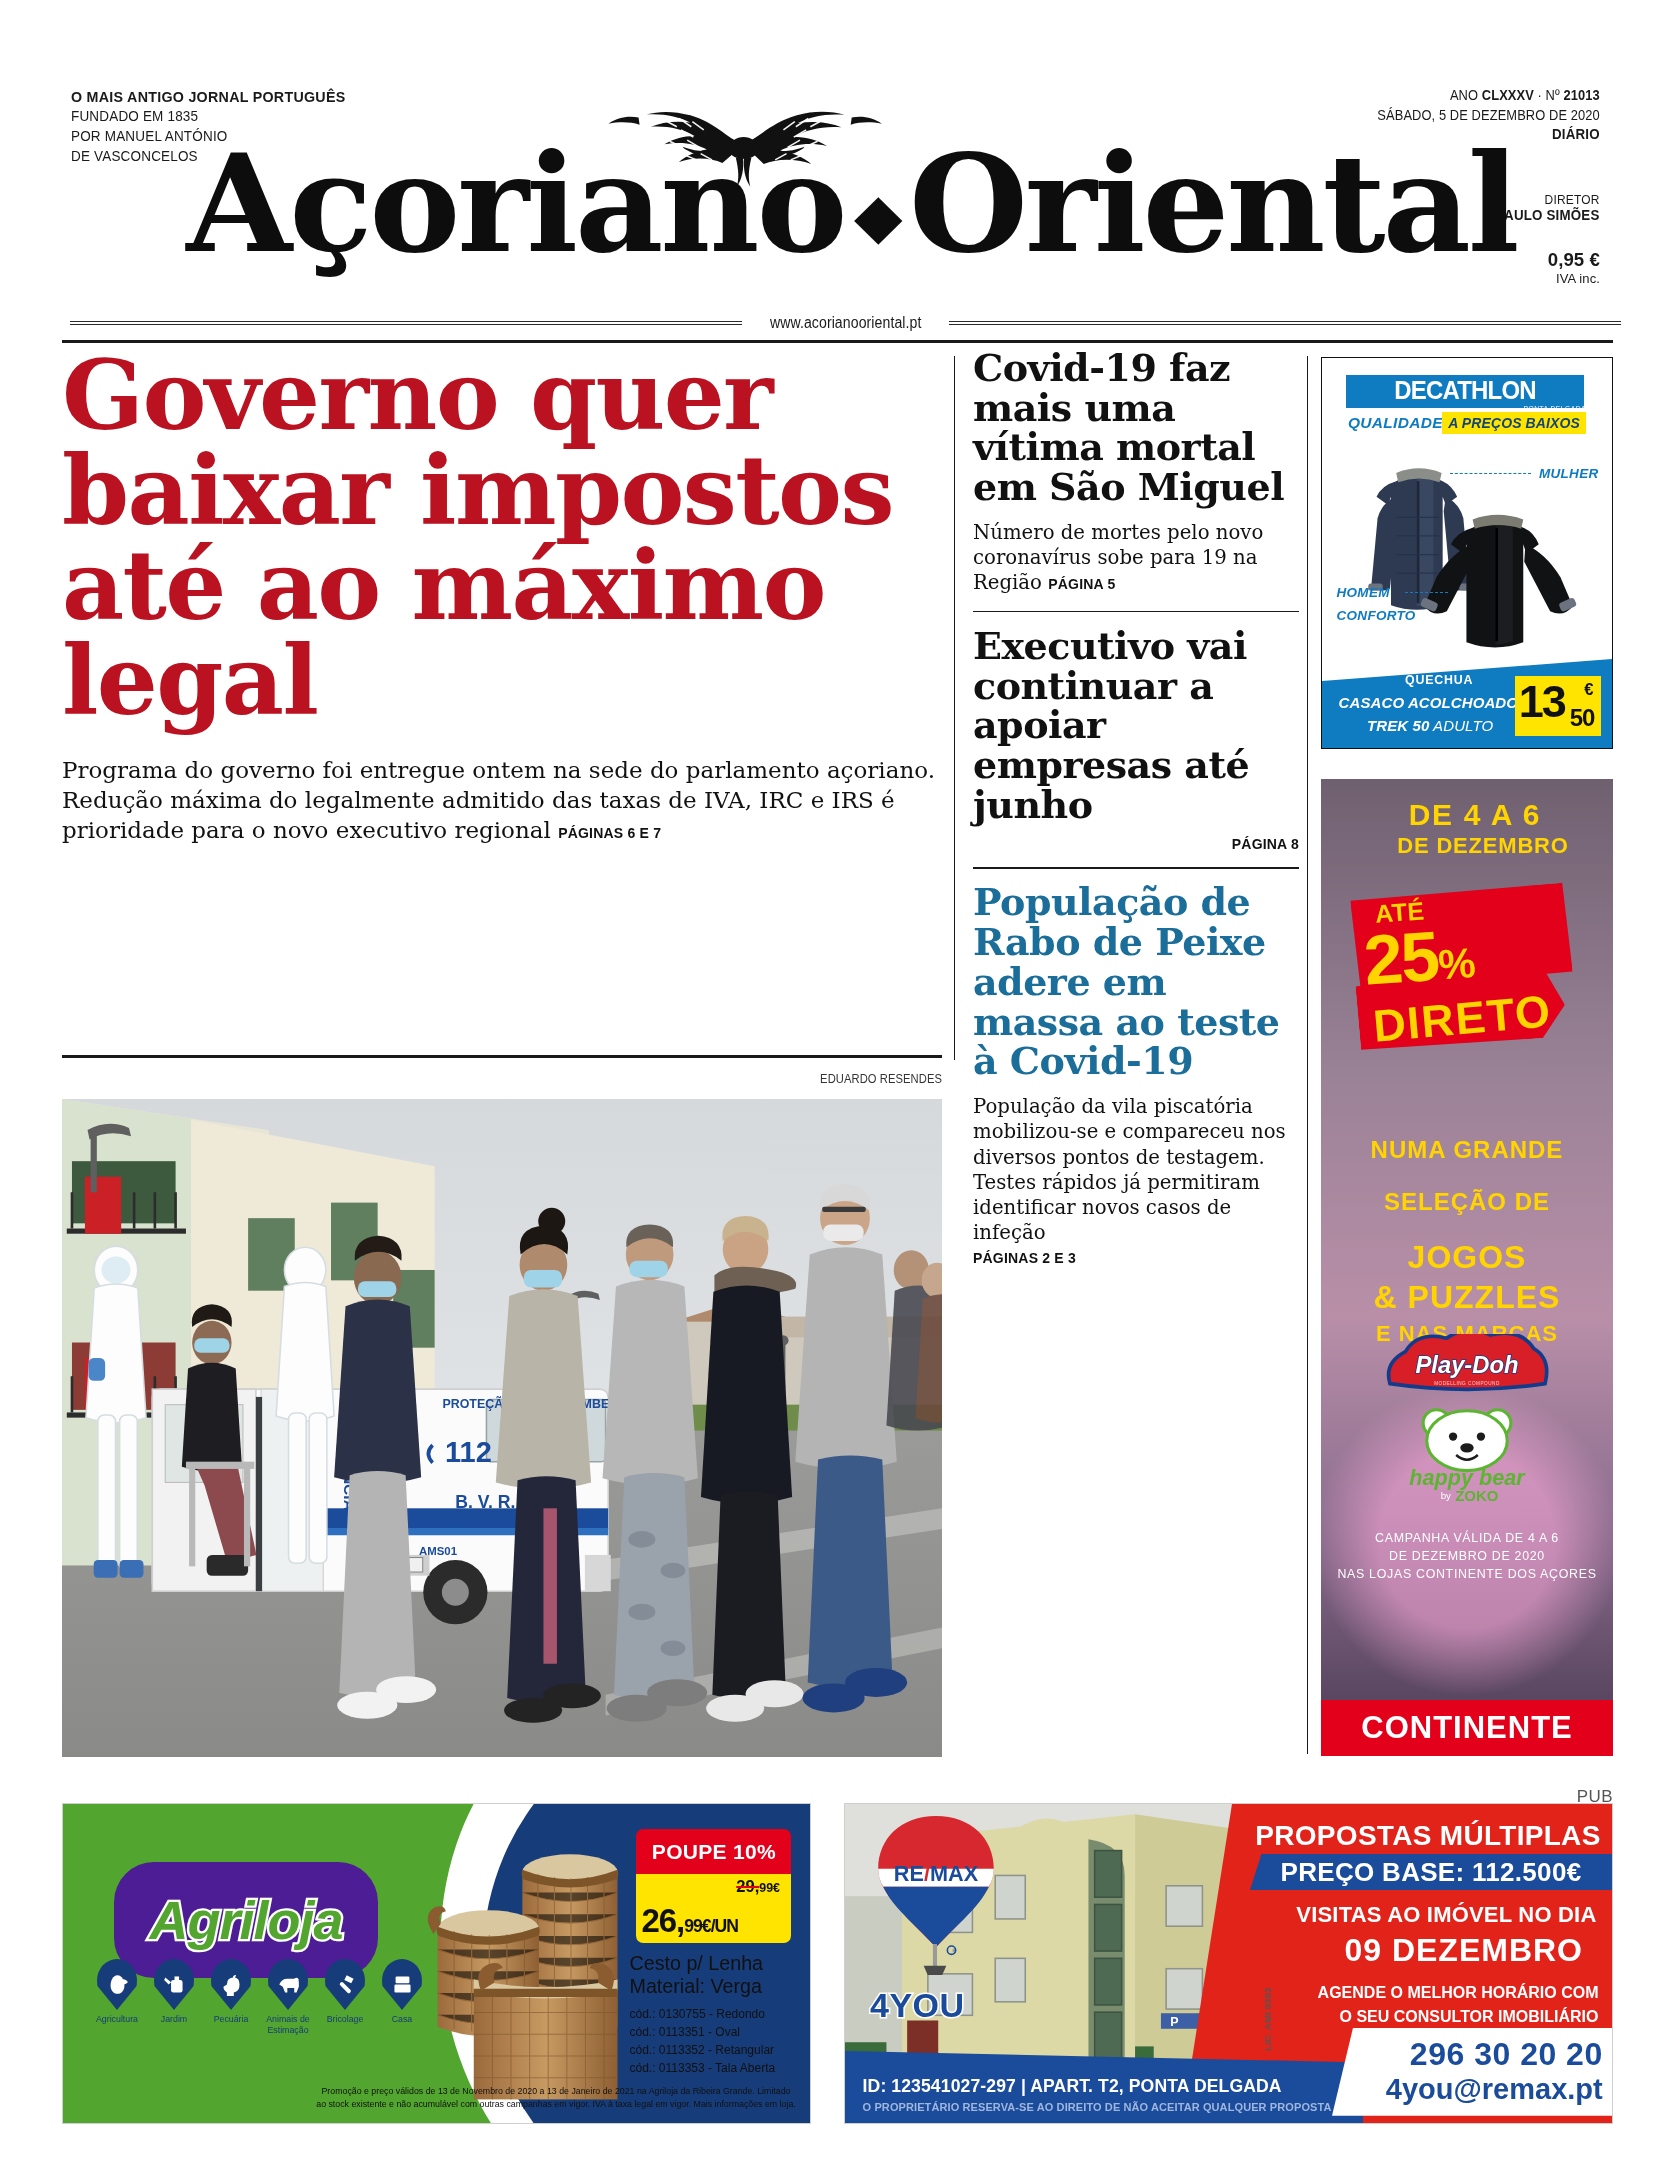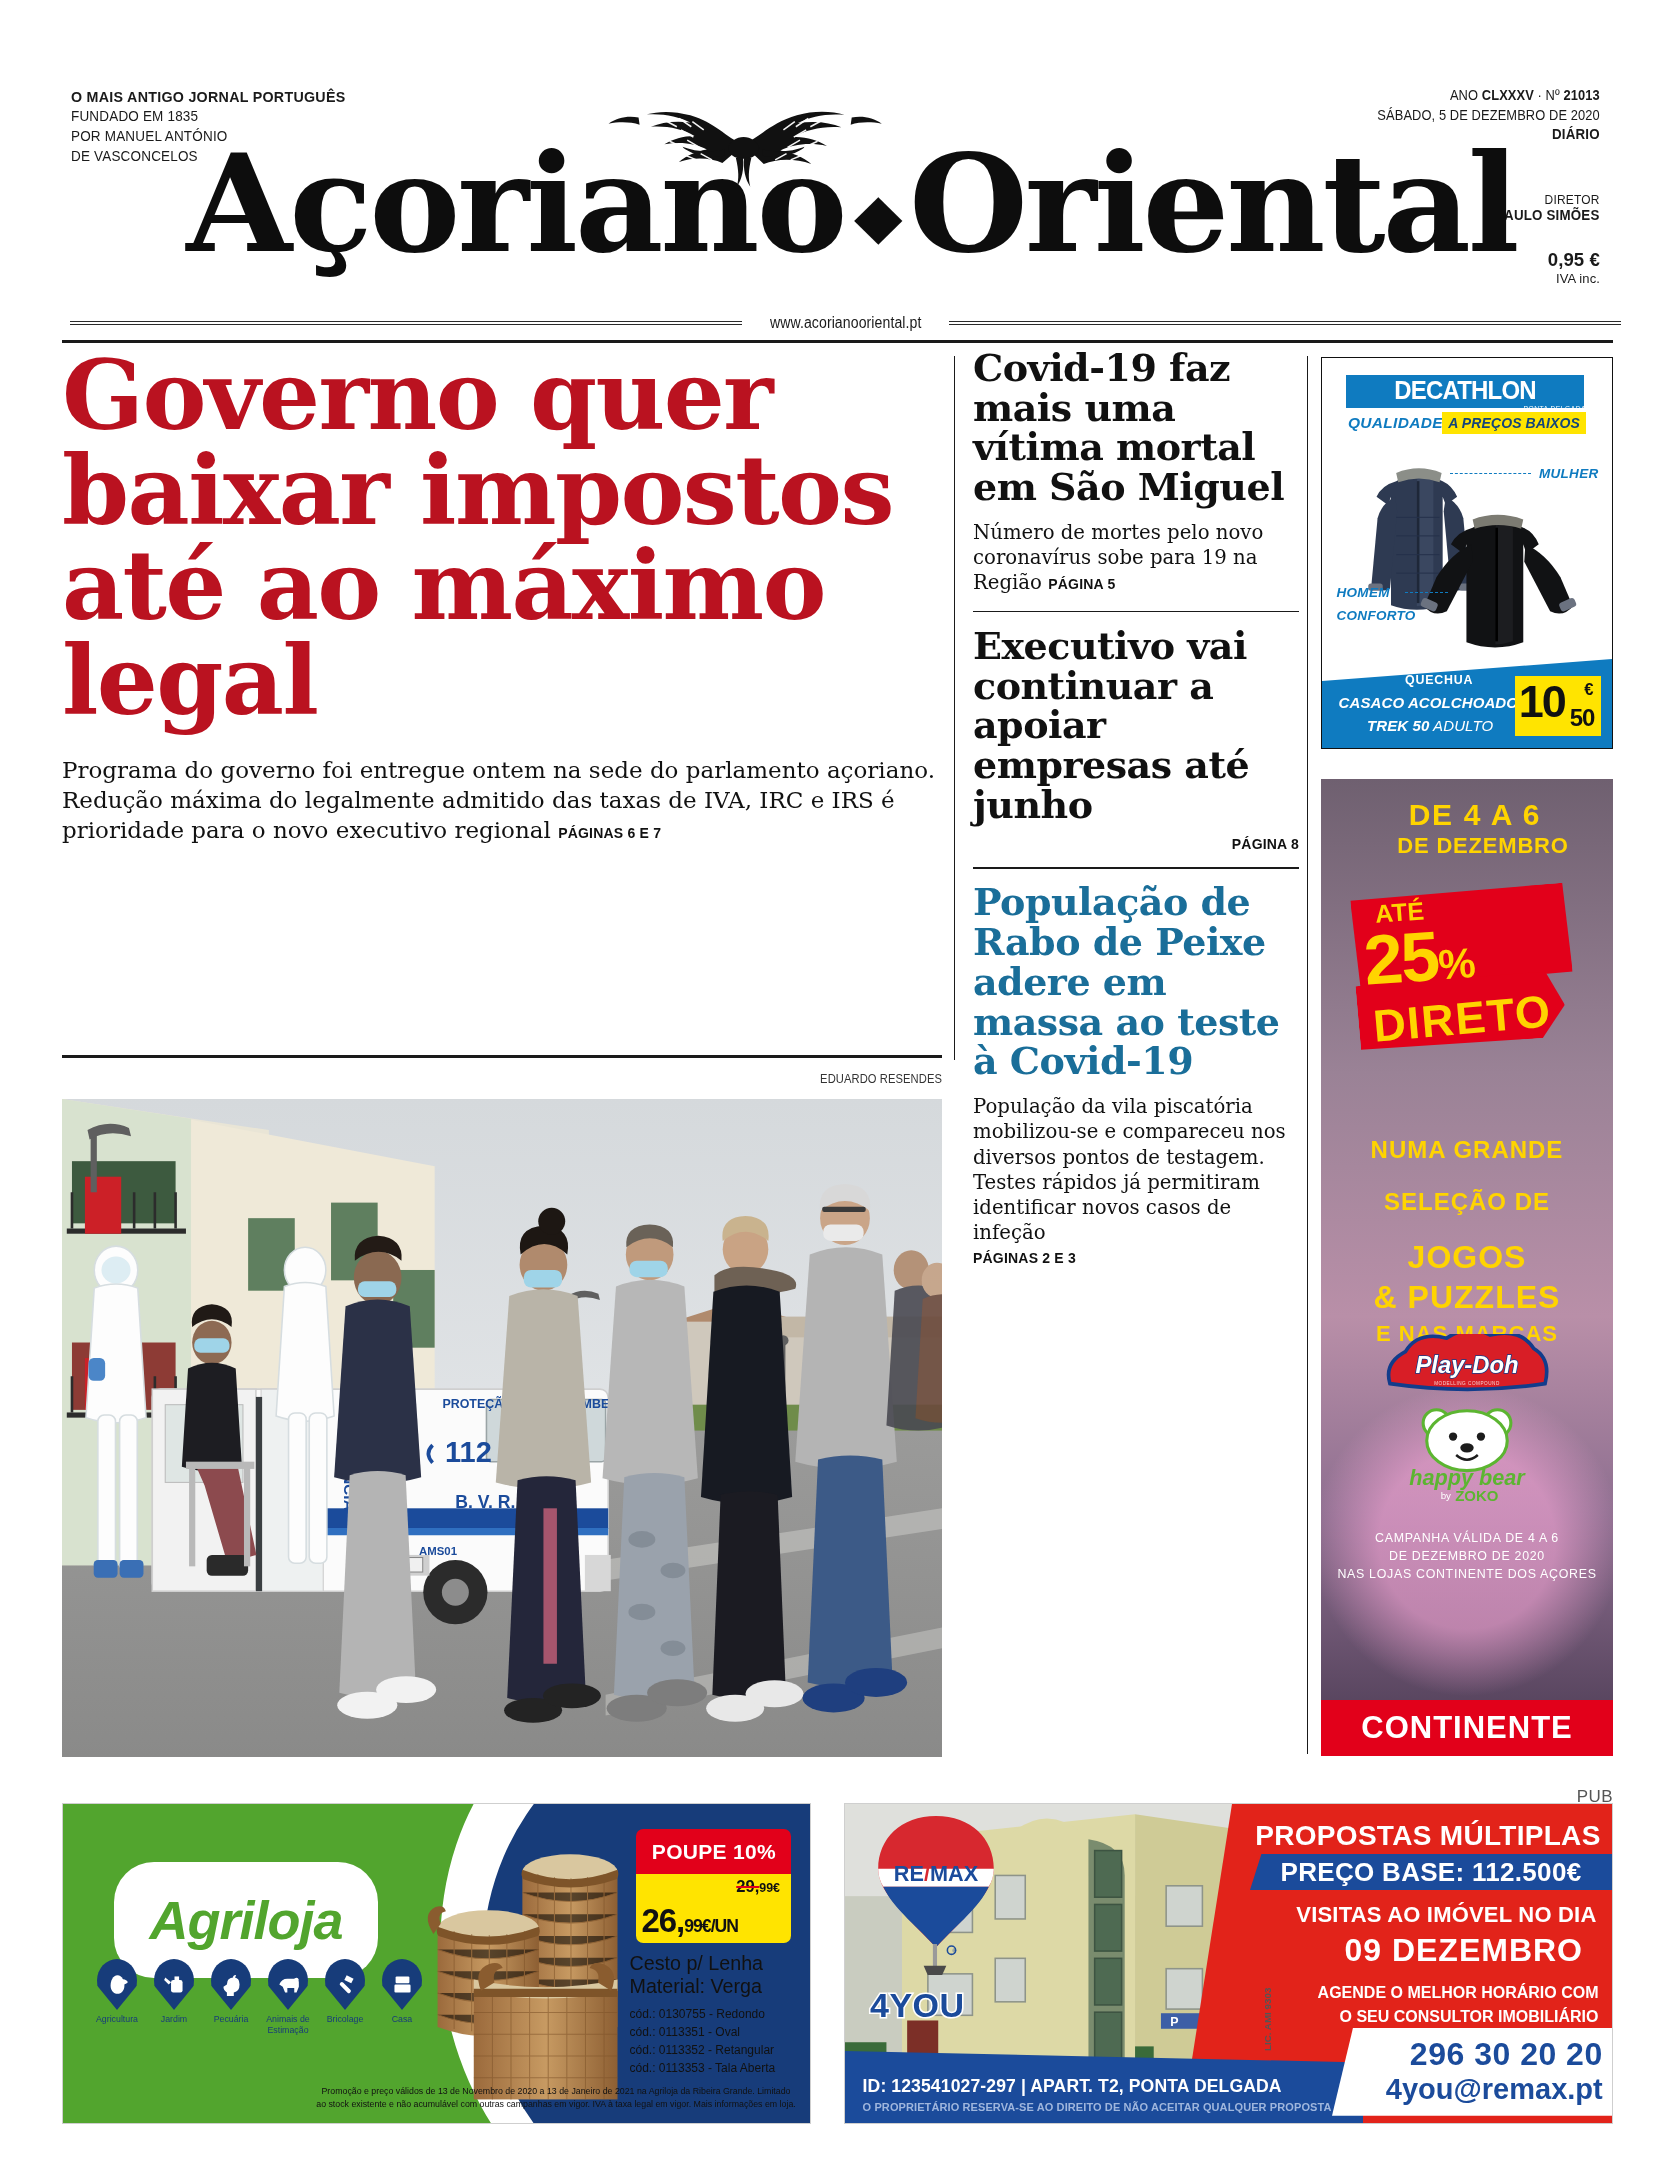--- a/index.html
+++ b/index.html
@@ -168,21 +168,21 @@
 
   
   .ad-agriloja { position:absolute; left:62px; top:1803px; width:749px; height:321px;
                  overflow:hidden; background:#52A52E; border:0.5px solid #cfcfcf; }
   .ag-swoosh { position:absolute; right:-129px; top:-88px; width:456px; height:507px;
                background:#173C7A; border-radius:50% 0 0 50%;
                transform:rotate(-8deg); }
   .ag-white { position:absolute; right:-88px; top:-119px; width:456px; height:559px;
               background:#fff; border-radius:52% 0 0 52%; transform:rotate(-10deg); }
   .ag-logo { position:absolute; left:51px; top:58px; width:264px; height:116px;
-             background:#ffffff; border-radius:40px; display:flex; align-items:center;
+             background:#4c1d95; border-radius:40px; display:flex; align-items:center;
              justify-content:center; }
   .ag-logo span { color:#52A52E; font-weight:700; font-style:italic; font-size:54px;
                   letter-spacing:-1px; -webkit-text-stroke:4.7px #fff; paint-order:stroke fill; }
   .ag-icons { position:absolute; left:31px; top:155px; width:331px; display:flex;
               justify-content:space-between; }
   .ag-pin { width:46px; text-align:center; }
   .ag-pin .pin { width:40px; height:51px; margin:0 auto; background:#173C7A;
                  border-radius:50% 50% 50% 50% / 42% 42% 58% 58%;
                  clip-path: polygon(50% 100%, 100% 52%, 100% 0, 0 0, 0 52%);
                  display:flex; align-items:center; justify-content:center; }
@@ -575,21 +575,21 @@
 
     <div class="dk-lbl" style="left:14.5px; top:227px;">HOMEM</div>
     <div class="dk-dash" style="left:83px; top:234px; width:43px;"></div>
     <div class="dk-lbl" style="left:14.5px; top:250px;">CONFORTO</div>
 
     <div class="dk-band"></div>
     <div class="dk-brand">QUECHUA</div>
     <div class="dk-p1">CASACO ACOLCHOADO</div>
     <div class="dk-p2"><b>TREK 50</b><span> ADULTO</span></div>
     <div class="dk-price">
-      <div class="big">10</div>
+      <div class="big">13</div>
       <div class="eur">€</div>
       <div class="cts">50</div>
     </div>
   </div>
   <div class="pub" style="position:absolute; left:1321px; top:753px; width:292px;">PUB</div>
 
   <div class="ad-continente">
     <div class="ct-head1">DE 4 A 6</div>
     <div class="ct-head2">DE DEZEMBRO</div>
 

